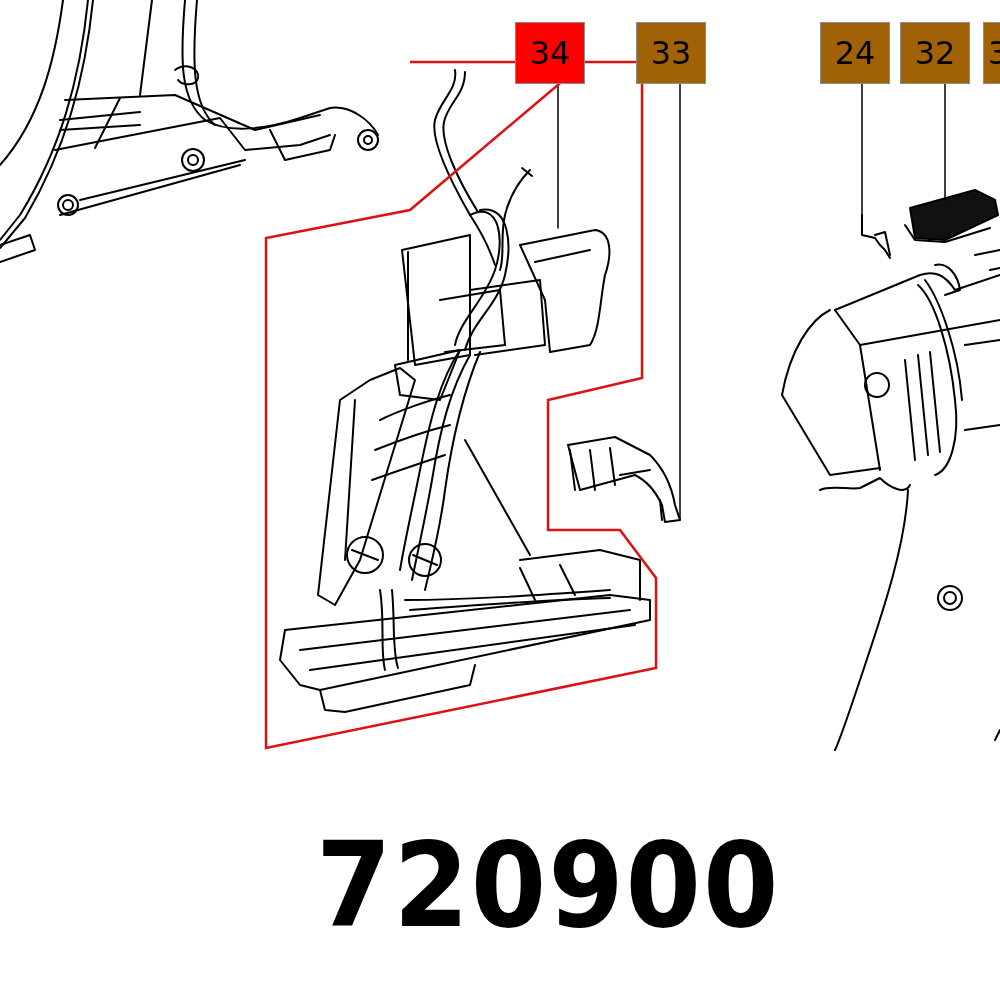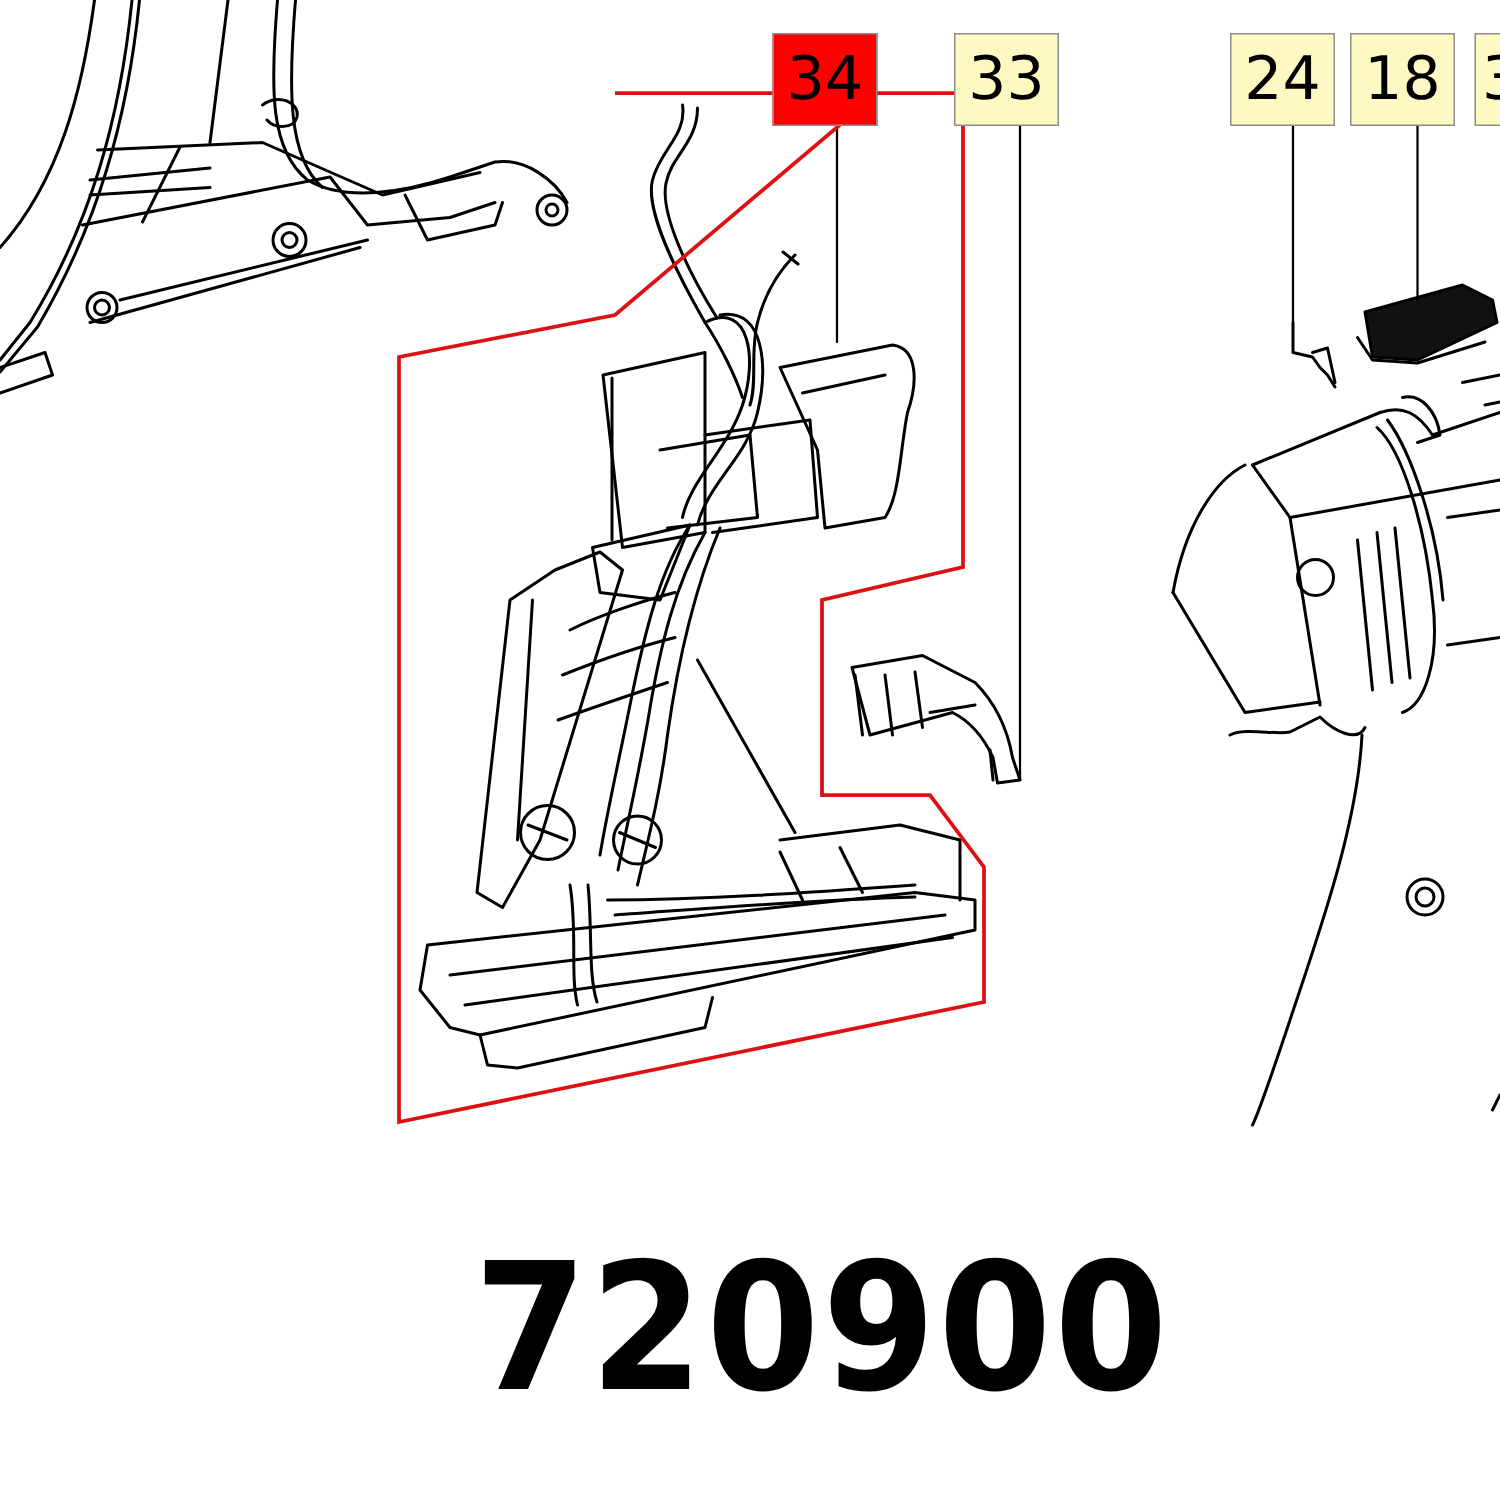--- a/index.html
+++ b/index.html
@@ -1,21 +1,21 @@
 <!DOCTYPE html>
 <html><head>
 <meta charset="utf-8">
 <style>
   html, body { margin: 0; padding: 0; background: #ffffff; }
   body { width: 1000px; height: 1000px; position: relative; overflow: hidden; font-family: "DejaVu Sans", sans-serif; }
   #canvas { position: absolute; left: 0; top: 0; width: 1000px; height: 1000px; }
   .label-box { position: absolute; width: 70px; height: 62px; display: flex; align-items: center; justify-content: center;
-    font-family: "DejaVu Sans", sans-serif; font-size: 40px; color: #000; box-sizing: border-box; border: 1px solid #8c8c8c; }
+    font-family: "DejaVu Sans", sans-serif; font-size: 32px; color: #000; box-sizing: border-box; border: 1px solid #8c8c8c; }
   .label-red { background: #ff0000; }
-  .label-green { background: #fef9c3; }
+  .label-green { background: #a16207; }
   #part-number { position: absolute; left: 300px; top: 826px; width: 400px; text-align: center;
     font-family: "DejaVu Sans", sans-serif; font-weight: bold; font-size: 118px; letter-spacing: 2px; color: #000; line-height: 1; transform: scaleX(0.92); transform-origin: center; }
 </style>
 </head>
 <body>
 
 <svg id="canvas" viewBox="0 0 1000 1000" xmlns="http://www.w3.org/2000/svg">
   <g fill="none" stroke="#000" stroke-width="2" stroke-linejoin="round" stroke-linecap="round">
 
     <g>
@@ -118,16 +118,16 @@
     <line x1="862" y1="83" x2="862" y2="215" stroke-width="1.5"></line>
     <line x1="945" y1="83" x2="945" y2="200" stroke-width="1.5"></line>
   </g>
 
   <path d="M410 62 L515 62 M585 62 L642 62 L642 378 L548 400 L548 530 L620 530 L656 578 L656 668 L266 748 L266 238 L410 210 Z" fill="none" stroke="#dd1111" stroke-width="2.5" stroke-linejoin="miter"></path>
 </svg>
 
 <div class="label-box label-red" style="left:515px; top:22px;">34</div>
 <div class="label-box label-green" style="left:636px; top:22px;">33</div>
 <div class="label-box label-green" style="left:820px; top:22px;">24</div>
-<div class="label-box label-green" style="left:900px; top:22px;">18</div>
+<div class="label-box label-green" style="left:900px; top:22px;">32</div>
 <div class="label-box label-green" style="left:983px; top:22px; justify-content:flex-start; padding-left:4px; overflow:hidden;">3</div>
 
 <div id="part-number">720900</div>
 
 </body></html>

